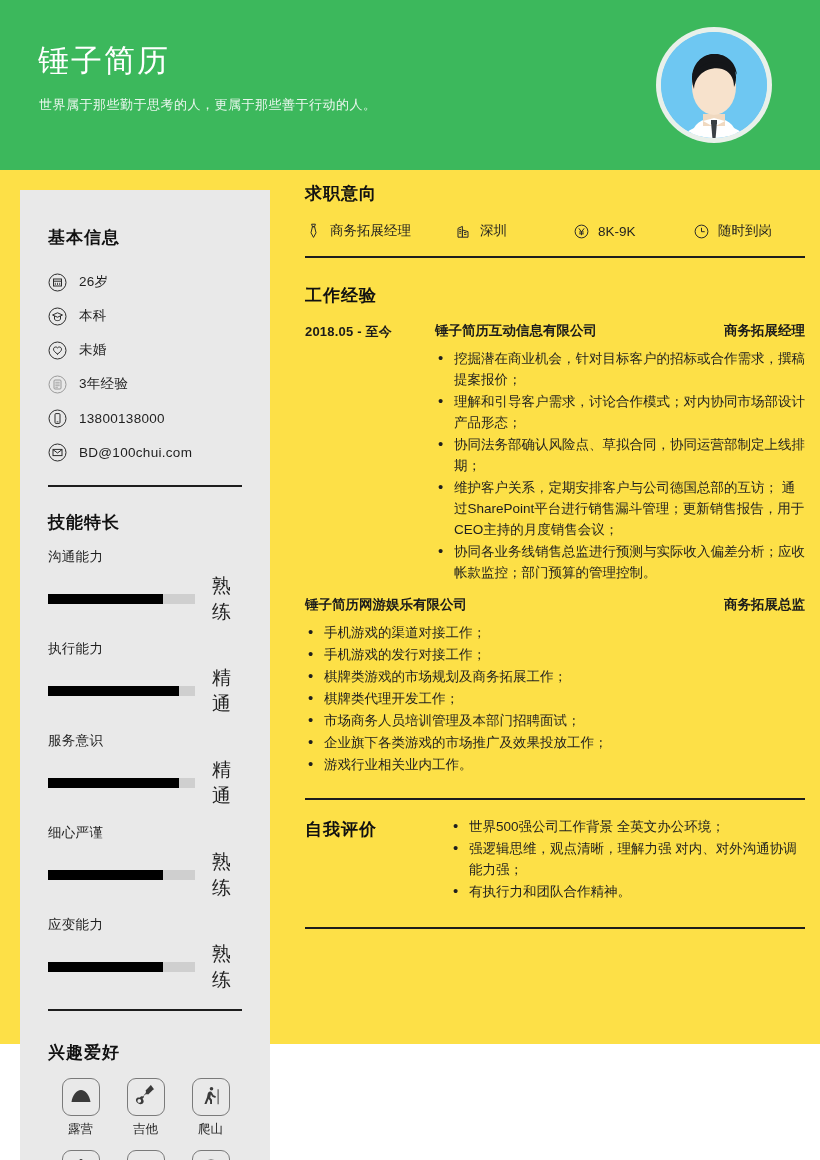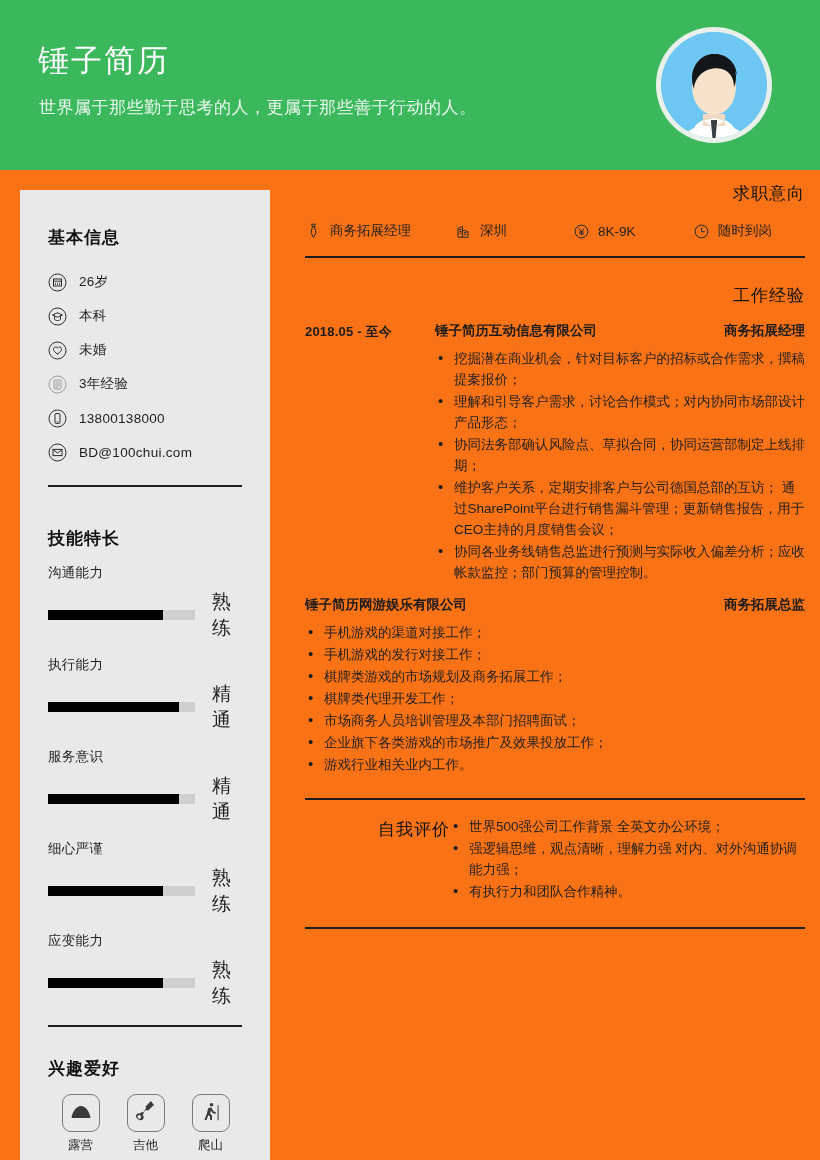--- a/index.html
+++ b/index.html
@@ -3,34 +3,34 @@
 <meta charset="utf-8">
 <style>
   * { box-sizing: border-box; margin: 0; padding: 0; }
   html, body {
     width: 820px; height: 1160px;
     font-family: "Liberation Sans", "DejaVu Sans", sans-serif;
     background: #ffffff;
     color: #222;
     overflow: hidden;
   }
-  .page { position: relative; width: 820px; height: 1160px; background: #f97316; }
+  .page { position: relative; width: 820px; height: 1044px; background: #fde047; }
 
   
   .header {
     position: absolute; left: 0; top: 0; width: 820px; height: 170px;
     background: #3cb85c;
   }
   .header-title {
     position: absolute; left: 38px; top: 40px;
     font-size: 31px; color: #ffffff; letter-spacing: 2px; font-weight: 400;
   }
   .header-tagline {
     position: absolute; left: 39px; top: 96px;
-    font-size: 17px; color: #eaf7ee; letter-spacing: .5px;
+    font-size: 13px; color: #eaf7ee; letter-spacing: .5px;
   }
   .avatar-wrap {
     position: absolute; right: 48px; top: 27px;
     width: 116px; height: 116px; border-radius: 50%;
     background: #e9f0ea; padding: 5px;
   }
   .avatar { width: 106px; height: 106px; border-radius: 50%; overflow: hidden; background: #6ec7f2; }
 
   
   .sidebar {
@@ -53,21 +53,21 @@
   .info-row { display: flex; align-items: center; height: 34px; }
   .info-icon {
     width: 19px; height: 19px; flex: 0 0 19px; margin-right: 12px;
     display: flex; align-items: center; justify-content: center;
   }
   .info-icon svg { display: block; }
   .info-text { font-size: 13.5px; color: #1f1f1f; letter-spacing: .3px; }
 
   .side-rule { height: 0; border-top: 2px solid #1d1d1d; margin: 16px 0 0 0; }
 
-  #skills-title { margin-top: 40px; margin-bottom: 14px; }
+  #skills-title { margin-top: 24px; margin-bottom: 14px; }
   .skill-block { margin-bottom: 15px; }
   .skill-name { font-size: 13.5px; color: #1f1f1f; margin-bottom: 7px; letter-spacing: .3px; }
   .skill-line { display: flex; align-items: center; }
   .skill-track {
     position: relative; width: 147px; height: 10px; background: #cfcfcf;
     flex: 0 0 147px;
   }
   .skill-fill { position: absolute; left: 0; top: 0; height: 10px; background: #000; }
   .skill-level { font-size: 19px; color: #1f1f1f; margin-left: 17px; }
 
@@ -77,21 +77,21 @@
   .hobby-box {
     width: 38px; height: 38px; margin: 0 auto 5px auto;
     border: 1.5px solid #7a7a7a; border-radius: 9px;
     display: flex; align-items: center; justify-content: center;
   }
   .hobby-label { font-size: 12.5px; color: #1f1f1f; }
 
   
   .section { position: relative; }
   .sec-head {
-    font-size: 17px; font-weight: normal; color: #111; letter-spacing: 1px; text-align: right;
+    font-size: 17px; font-weight: bold; color: #111; letter-spacing: 1px;
   }
   .sec-rule { border-top: 2px solid #1d1d1d; margin: 16px 0 0 0; }
 
   .intent-row { display: flex; align-items: center; margin-top: 17px; }
   .intent-item { display: flex; align-items: center; }
   .intent-icon { width: 17px; height: 17px; margin-right: 8px; display:flex; align-items:center; justify-content:center;}
   .intent-text { font-size: 13.5px; color: #1f1f1f; white-space: nowrap; }
 
   .entry { display: flex; margin-top: 15px; }
   .entry-date {

